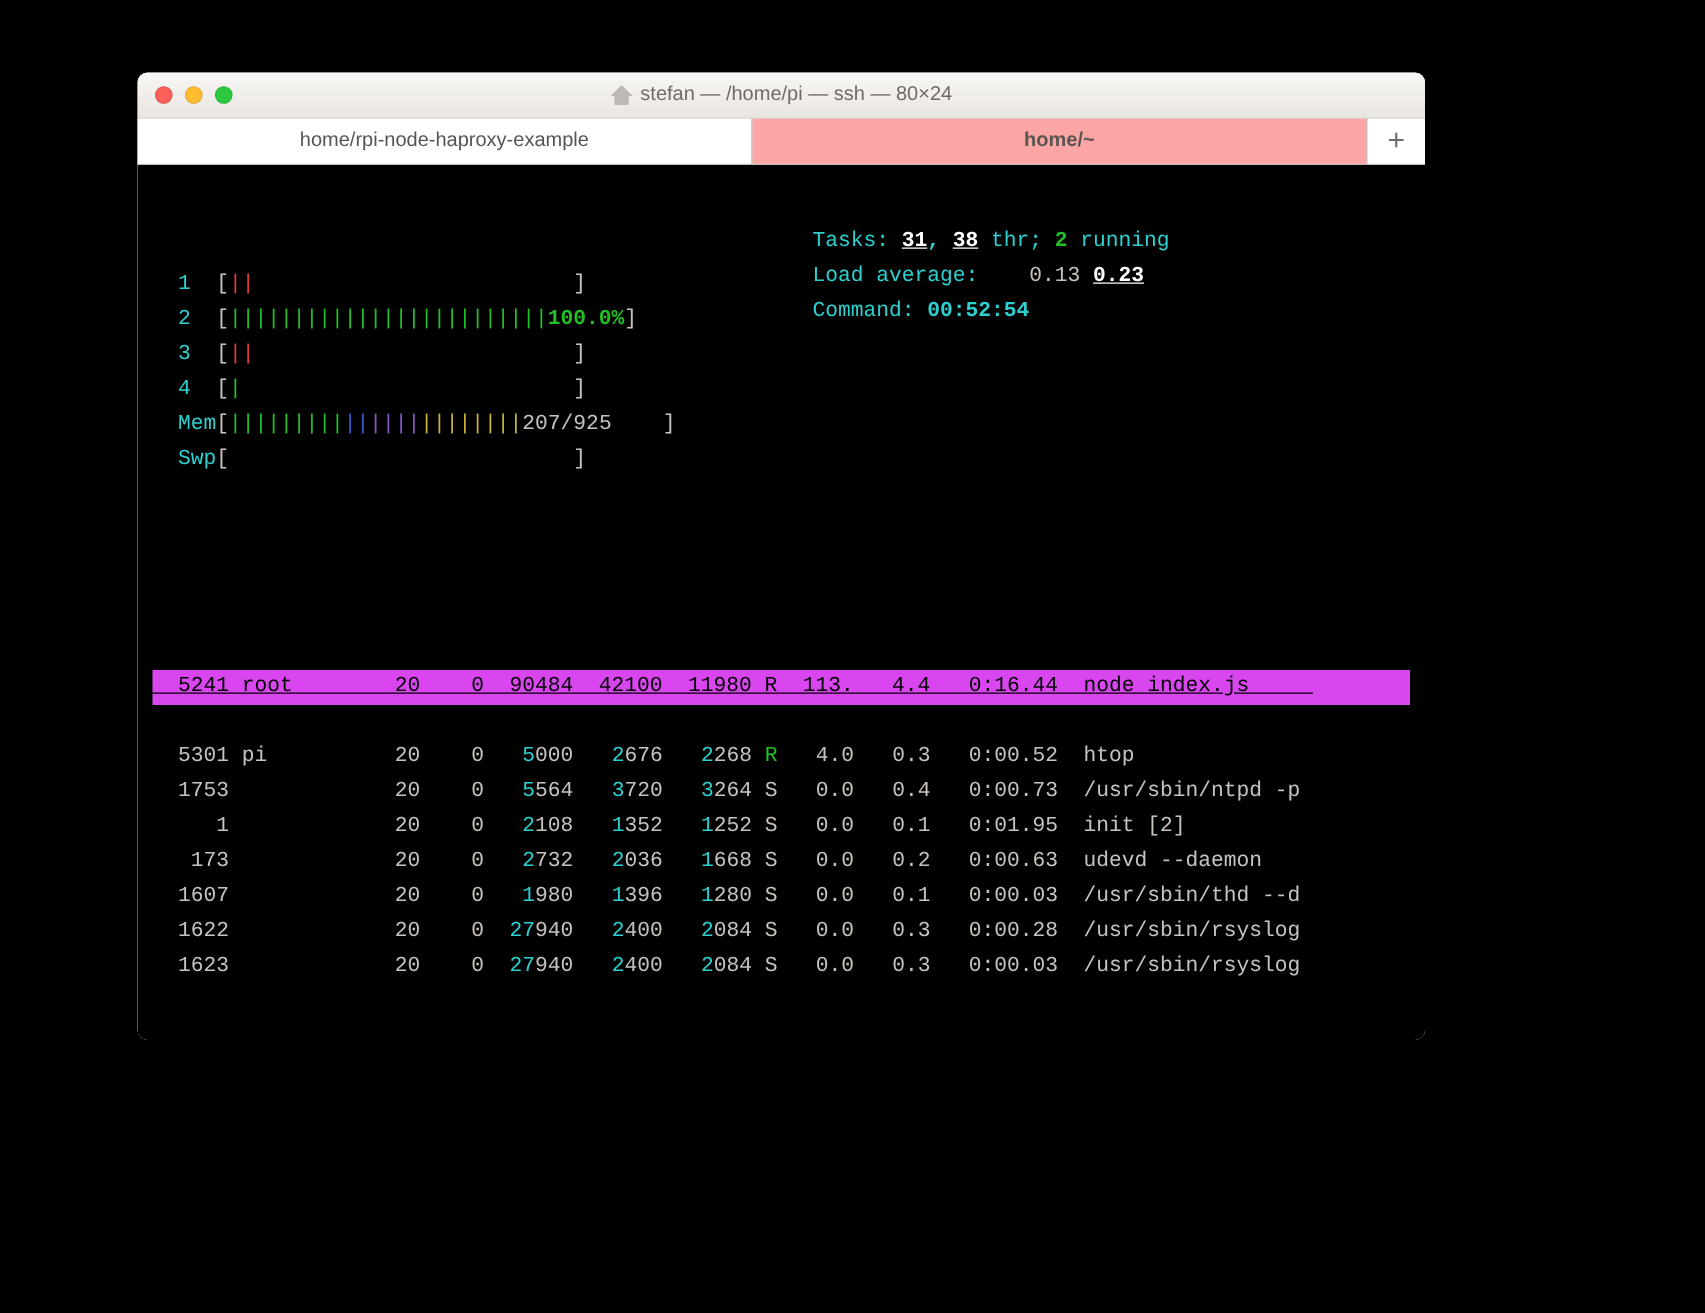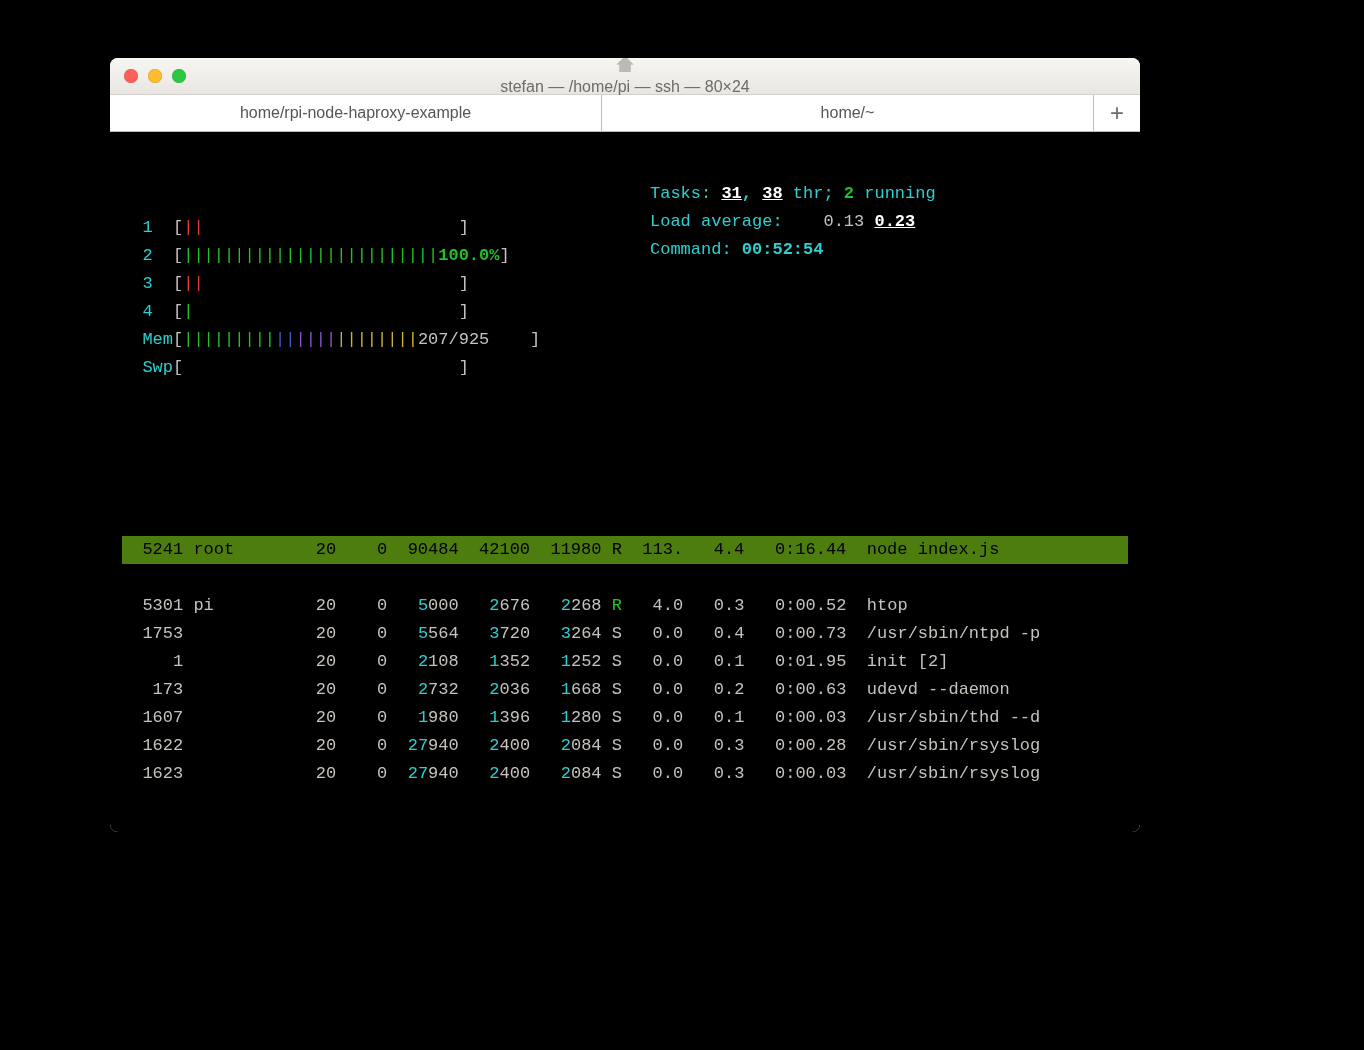--- a/index.html
+++ b/index.html
@@ -45,21 +45,20 @@
   .titletext {
     position:absolute;
     left:50%;
     transform:translateX(-50%);
     color:#6f6b66;
     font-family:-apple-system,"Helvetica Neue",Arial,sans-serif;
     font-size:16px;
     display:flex;
     align-items:center;
     gap:6px;
-    flex-direction:column;
   }
   .home-icon {
     display:inline-block;
     width:18px;height:16px;
     background:
       linear-gradient(#bdb9b5,#bdb9b5);
     clip-path: polygon(50% 0,100% 55%,82% 55%,82% 100%,18% 100%,18% 55%,0 55%);
   }
   .tabs {
     display:flex;
@@ -72,21 +71,21 @@
     position:relative;
     display:flex;
     align-items:center;
     justify-content:center;
     font-family:-apple-system,"Helvetica Neue",Arial,sans-serif;
     font-size:16px;
     color:#585550;
     border-right:1px solid #c0bcb8;
   }
   .tab:not(.active){ background:#ffffff; }
-  .tab.active{ background:#ffffff; }
+  .tab.active{ background:#fca5a5;font-weight:bold; }
   .tab .plus {
     font-size:24px;
     color:#6f6b66;
   }
   .newtab { flex:0 0 46px; border-right:none; }
   .term {
     background:#000;
     color:#d0d0d0;
     font-size:17px;
     line-height:28px;
@@ -107,22 +106,23 @@
   .mag  { color:#8a55c7; }
   .whiteb{ color:#ffffff; font-weight:bold;text-decoration:underline; }
   .hdr {
     display:block;
     background:#17a41a;
     color:#000;
     font-weight:normal;
   }
   .sel {
     display:block;
-    background:#4d7c0f;
+    background:#d946ef;
     color:#000;
+    text-decoration:underline;
   }
   .right-meters { position:absolute; left:540px; top:20px; }
   .meters { line-height:28px; }
   .colhead span, .row span { display:inline-block; }
 </style>
 </head>
 <body>
 
 <div class="window">
   <div class="titlebar">

